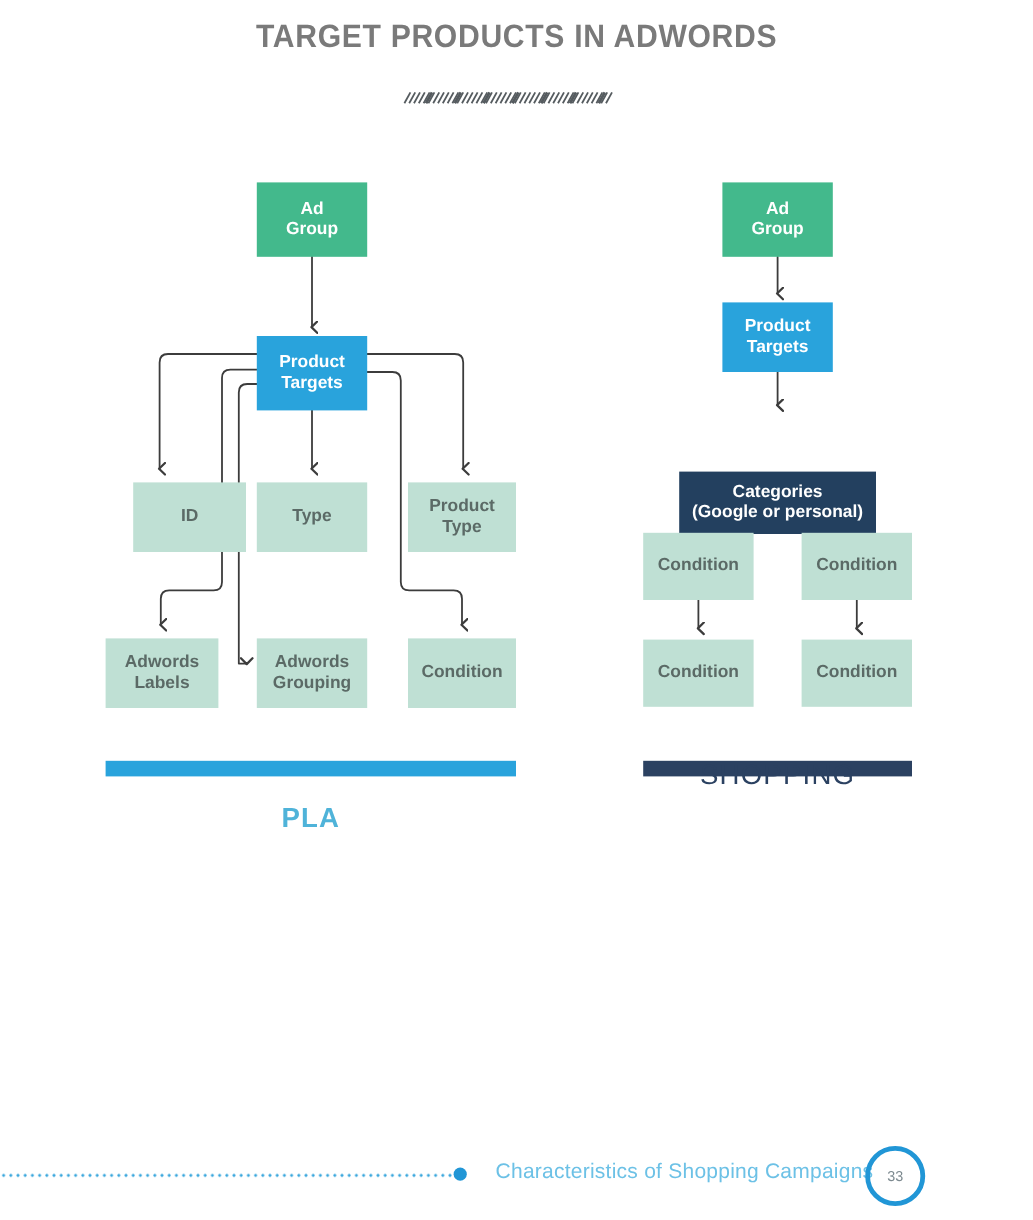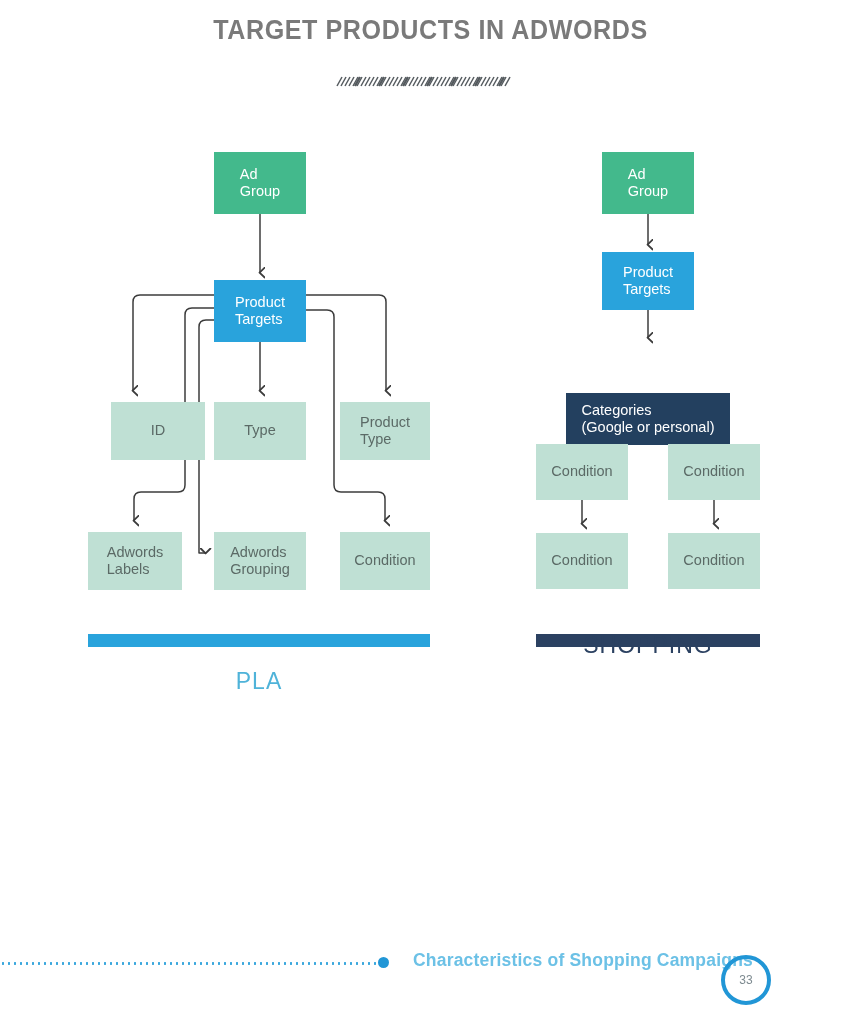--- a/index.html
+++ b/index.html
@@ -45,24 +45,26 @@
     pointer-events: none;
   }
   #diagram svg { display: block; }
 
   
   .node {
     position: absolute;
     display: flex;
     align-items: center;
     justify-content: center;
+    text-align: center;
     line-height: 1.18;
     font-size: 14.5px;
     font-family: "Liberation Sans", "DejaVu Sans", sans-serif;
     white-space: pre-line;
+    font-weight: bold;
   }
   .node.green   { background: #43b98c; color: #ffffff; }
   .node.blue    { background: #29a3dc; color: #ffffff; }
   .node.navy    { background: #23405f; color: #ffffff; font-size: 14.5px; }
   .node.mint    { background: #bfe0d4; color: #5b6a66; }
 
   
   .legend-bar { position: absolute; height: 13px; }
   .legend-bar.pla      { background: #29a3dc; }
   .legend-bar.shopping { background: #2b4161; }
@@ -73,22 +75,22 @@
     font-size: 23px;
     letter-spacing: 1px;
     font-family: "Liberation Sans Narrow", "Liberation Sans", sans-serif;
   }
   .legend-caption.pla      { color: #4fb3d9; }
   .legend-caption.shopping { color: #2b4161; }
 
   
   #footer {
     position: absolute;
-    left: 0; bottom: 16px;
-    width: 861px; height: 70px; font-weight: bold;
+    left: 0; bottom: 0;
+    width: 861px; height: 70px;
   }
   #footer-dots {
     position: absolute;
     left: 0; top: 31px;
     width: 382px; height: 3px;
     background-image: radial-gradient(circle, #3aa7dd 1.1px, transparent 1.3px);
     background-size: 6px 3px;
     background-repeat: repeat-x;
   }
   #footer-dot-end {
@@ -248,21 +250,21 @@
 <div class="node blue" style="left:602px; top:252px; width:92px; height:58px;">Product
 Targets</div>
 <div class="node navy" style="left:566px; top:345px; width:164px; height:52px;margin-top:48px;">Categories
 (Google or personal)</div>
 <div class="node mint" style="left:536px; top:444px; width:92px; height:56px;">Condition</div>
 <div class="node mint" style="left:668px; top:444px; width:92px; height:56px;">Condition</div>
 <div class="node mint" style="left:536px; top:533px; width:92px; height:56px;">Condition</div>
 <div class="node mint" style="left:668px; top:533px; width:92px; height:56px;">Condition</div>
 
 <div class="legend-bar pla" style="left:88px; top:634px; width:342px;"></div>
-<div class="legend-caption pla" style="left:88px; top:668px; width:342px;">PLA</div>
+<div class="legend-caption pla" style="left:88px; top:668px; width:342px;font-weight:bold;">PLA</div>
 
 <div class="legend-bar shopping" style="left:536px; top:634px; width:224px;"></div>
 <div class="legend-caption shopping" style="left:536px; top:632px; width:224px;">SHOPPING</div>
 
 <div id="footer">
   <div id="footer-dots"></div>
   <div id="footer-dot-end"></div>
   <div id="footer-label">Characteristics of Shopping Campaigns</div>
 </div>
 <div id="page-number-badge">33</div>

